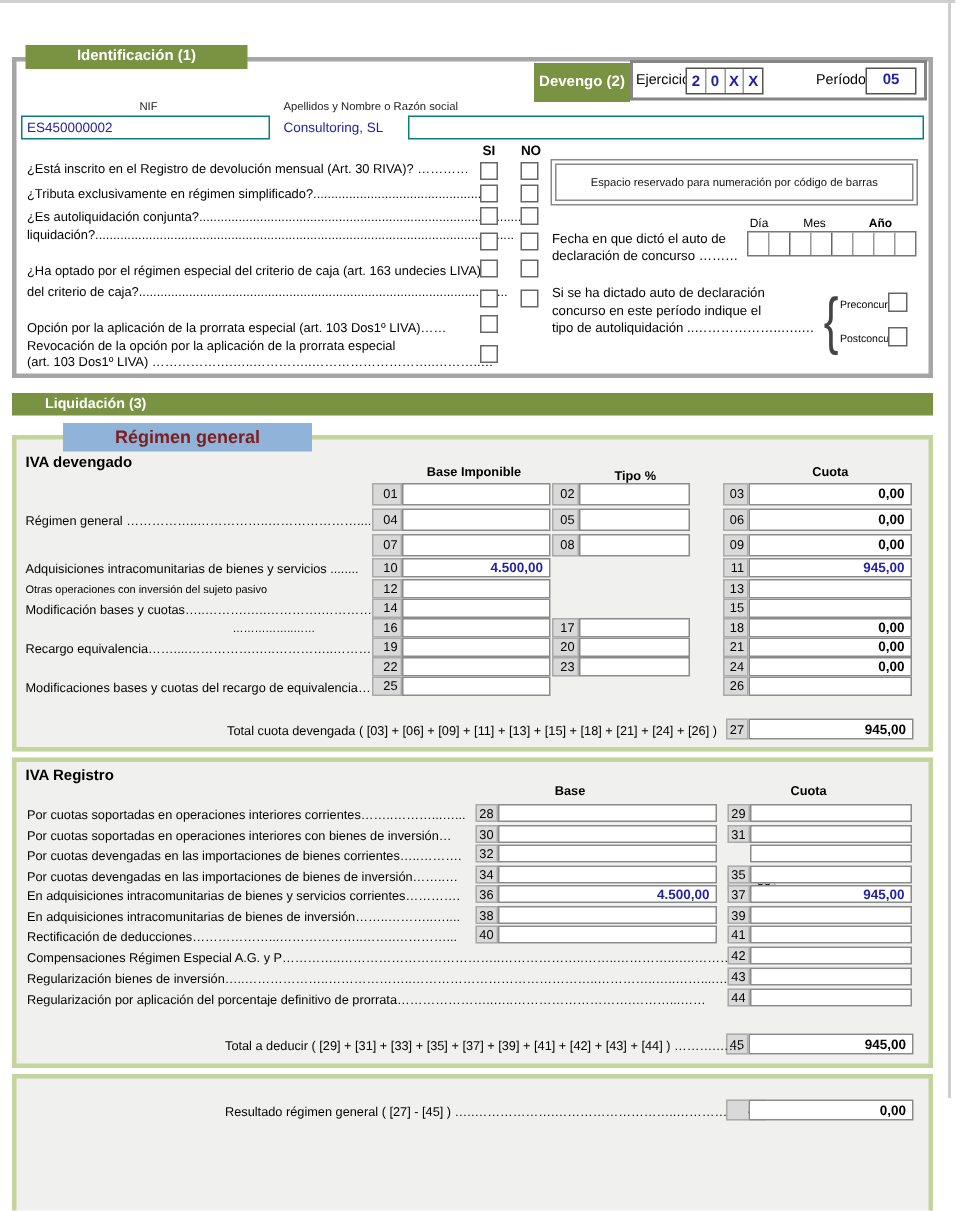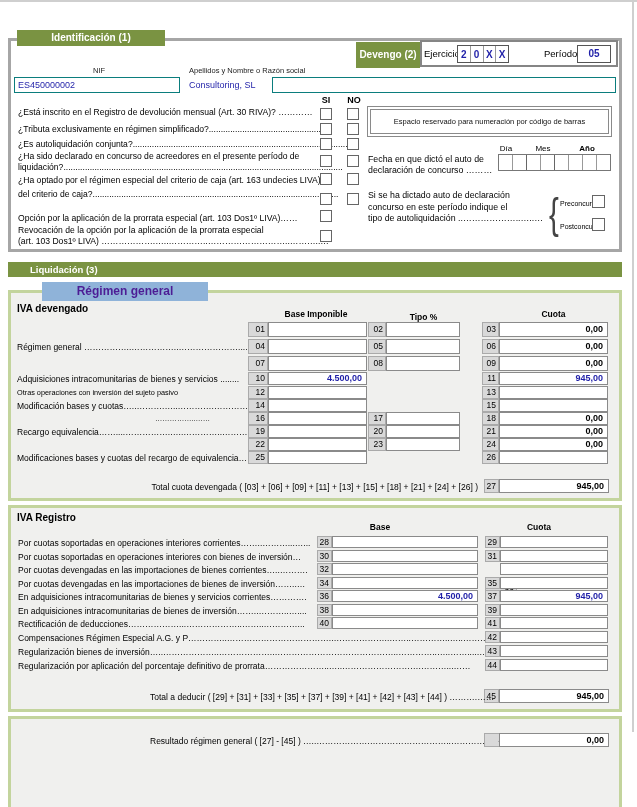--- a/index.html
+++ b/index.html
@@ -4,21 +4,21 @@
 <style>
   * { margin:0; padding:0; box-sizing:border-box; }
   html,body { background:#fff; }
   body { width:637px; height:807px; position:relative; overflow:hidden;
          font-family:"Liberation Sans", sans-serif; color:#000; }
   .abs { position:absolute; }
   .hline { height:2px; background:#cfcfcf; }
   .vline { width:2px; background:#cfcfcf; }
   .frame { border:3px solid #a6a6a6; background:#fff; }
   .greentab { background:#7a9342; color:#fff; font-weight:bold; text-align:center; }
-  .bluetab { background:#8fb3d9; color:#4c1d95; font-weight:bold; text-align:center; }
+  .bluetab { background:#8fb3d9; color:#7f1d1d; font-weight:bold; text-align:center; }
   .greenbar { background:#7a9342; color:#fff; font-weight:bold; }
   .panel { border:3px solid #c3d49d; background:#f0f0ee; }
   .tealfield { border:1px solid #0b7d7d; background:#fff; color:#1f1fa8;
                font-size:9px; line-height:14px; padding-left:3px; }
   .smalllbl { font-size:7.5px; color:#222; }
   .lbl { font-size:8.5px; color:#000; white-space:nowrap; }
   .q { font-size:8.6px; line-height:10.5px; color:#000; white-space:nowrap; }
   .cb { width:12px; height:12px; background:#fff; border:1px solid #666; }
   .numbox { background:#d9d9d9; border:1px solid #aaa; font-size:8.5px;
             text-align:right; padding-right:2px; color:#000; }
@@ -74,21 +74,20 @@
       <div>¿Tributa exclusivamente en régimen simplificado?................................................</div>
     </div>
     <div class="abs cb" style="left:320px;top:123px"></div>
     <div class="abs cb" style="left:347px;top:123px"></div>
     <div class="abs q" style="left:18px;top:139px">
       <div>¿Es autoliquidación conjunta?..........................................................................................</div>
     </div>
     <div class="abs cb" style="left:320px;top:138px"></div>
     <div class="abs cb" style="left:347px;top:138px"></div>
     <div class="abs q" style="left:18px;top:151px">
-      <div>¿Ha sido declarado en concurso de acreedores en el presente período de</div>
       <div>liquidación?.....................................................................................................................</div>
     </div>
     <div class="abs cb" style="left:320px;top:155px"></div>
     <div class="abs cb" style="left:347px;top:155px"></div>
     <div class="abs q" style="left:18px;top:175px">
       <div>¿Ha optado por el régimen especial del criterio de caja (art. 163 undecies LIVA)?.</div>
     </div>
     <div class="abs cb" style="left:320px;top:173px"></div>
     <div class="abs cb" style="left:347px;top:173px"></div>
     <div class="abs q" style="left:18px;top:189px">

